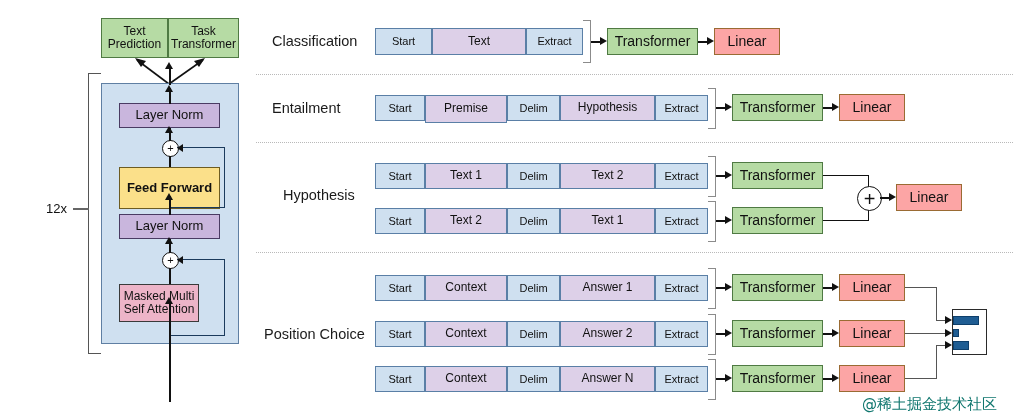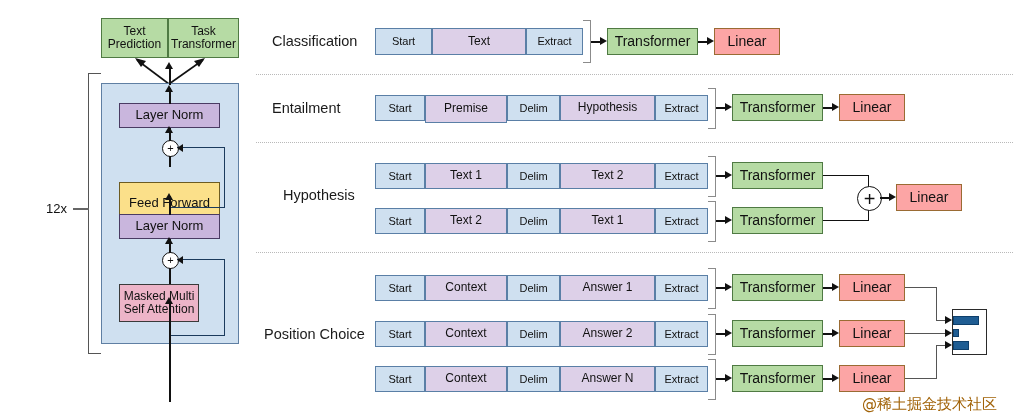--- a/index.html
+++ b/index.html
@@ -155,21 +155,21 @@
   .sim-line {
     position: absolute;
     background: #111111;
   }
   .sim-line.v { width: 1.3px; }
   .sim-line.h { height: 1.3px; }
 
   .watermark {
     position: absolute;
     font-size: 15px;
-    color: #a16207;
+    color: #0f766e;
     white-space: nowrap;
     font-family: "DejaVu Sans", sans-serif;
   }
   .label12x {
     position: absolute;
     font-size: 13px;
     color: #111111;
   }
 </style>
 </head>
@@ -203,21 +203,21 @@
   </div>
   <div class="vline" style="left:169px; top:88px; height:16px;"></div>
   <div class="arrowup" style="left:165px; top:85px;"></div>
 
   <div class="plus" style="left:162px; top:140px; width:15px; height:15px;">
     <span>+</span>
   </div>
   <div class="vline" style="left:169px; top:128px; height:13px;"></div>
   <div class="arrowup" style="left:165px; top:126px;"></div>
 
-  <div class="box yellow t13" style="left:119px; top:182px; width:101px; height:42px;">
+  <div class="box yellow t13" style="left:119px; top:167px; width:101px; height:42px;font-weight:bold;">
     <span>Feed Forward</span>
   </div>
   <div class="vline" style="left:169px; top:156px; height:11px;"></div>
 
   <div class="res-v" style="left:224px; top:148px; height:60px;"></div>
   <div class="res-h" style="left:177px; top:147px; width:48px;"></div>
   <div class="res-h" style="left:169px; top:207px; width:56px;"></div>
   <div class="arrowleft" style="left:177px; top:143.5px;"></div>
 
   <div class="box purple t13" style="left:119px; top:214px; width:101px; height:25px;">

